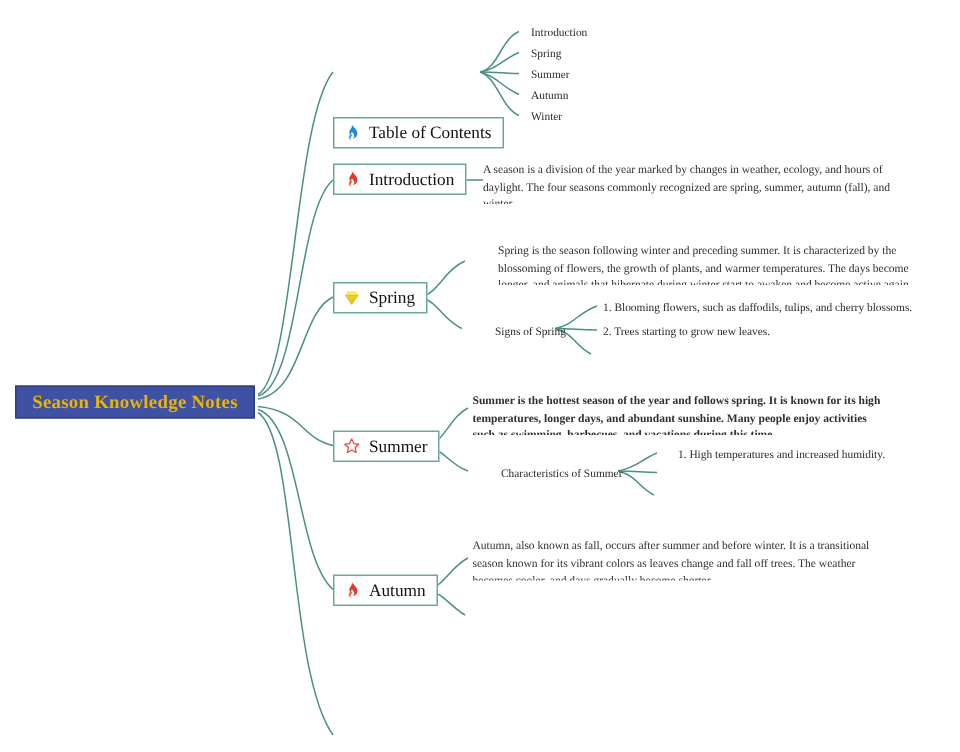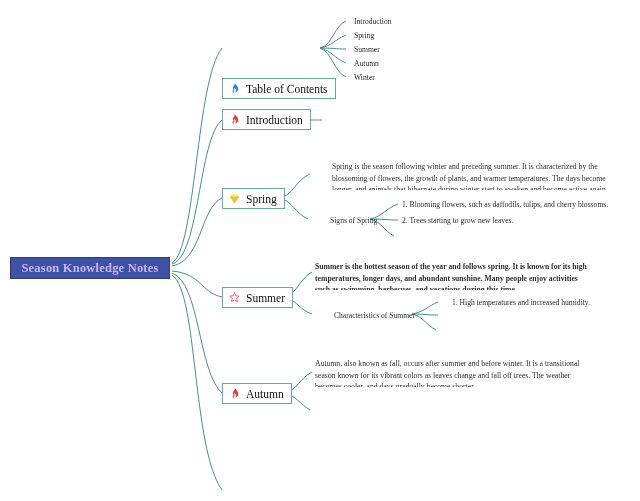--- a/index.html
+++ b/index.html
@@ -40,21 +40,21 @@
     border: 1px solid #2e3d80;
     display: flex;
     align-items: center;
     justify-content: center;
     box-sizing: border-box;
   }
   .root-node .root-label {
     font-family: "Liberation Serif", serif;
     font-weight: bold;
     font-size: 12.5px;
-    color: #c4b5fd;
+    color: #eab308;
     letter-spacing: .2px;
     white-space: nowrap;
   }
 
   
   .branch-node {
     position: absolute;
     background: #ffffff;
     border: 1px solid #6aa79c;
     height: 21px;
@@ -172,20 +172,21 @@
   <div class="branch-node" style="left:222px; top:109px;">
     <span class="icon">
       <svg viewBox="0 0 24 24" width="13" height="13" aria-hidden="true">
         <path d="M12 2c1.5 4-3 5.5-3 9.5 0 1.6 1 2.8 2.2 3.3-.3-1.4.2-2.7 1.3-3.6.9 1.7 2.6 2.6 2.6 4.6 0 1.5-.8 2.8-2 3.6 3.3-.5 5.9-3.1 5.9-6.4C19 8 14.5 5.5 12 2z" fill="#e23b2e"></path>
         <path d="M10.2 13.8c-1.2 1-1.9 2.3-1.9 3.7 0 1.6 1 3 2.5 3.6-.6-.9-.7-1.9-.2-2.9.6-1.2 1.7-1.6 1.7-3 0-.6-.2-1.1-.6-1.6-.4.4-1 .5-1.5.2z" fill="#f4623a"></path>
       </svg>
     </span>
     <span class="blabel">Introduction</span>
   </div>
 
+  <div class="para h3" style="left:322px; top:107px;">A season is a division of the year marked by changes in weather, ecology, and hours of daylight. The four seasons commonly recognized are spring, summer, autumn (fall), and winter.</div>
 
   <div class="branch-node" style="left:222px; top:188px;">
     <span class="icon">
       <svg viewBox="0 0 24 24" width="13" height="13" aria-hidden="true">
         <path d="M4 9h16l-8 11z" fill="#f2d024"></path>
         <path d="M6.5 4h11L20 9H4z" fill="#ffe866"></path>
         <path d="M4 9h16l-8 11z" fill="none" stroke="#d6b11b" stroke-width="1"></path>
         <path d="M9 9l3 11 3-11" fill="none" stroke="#d6b11b" stroke-width=".8"></path>
       </svg>
     </span>

